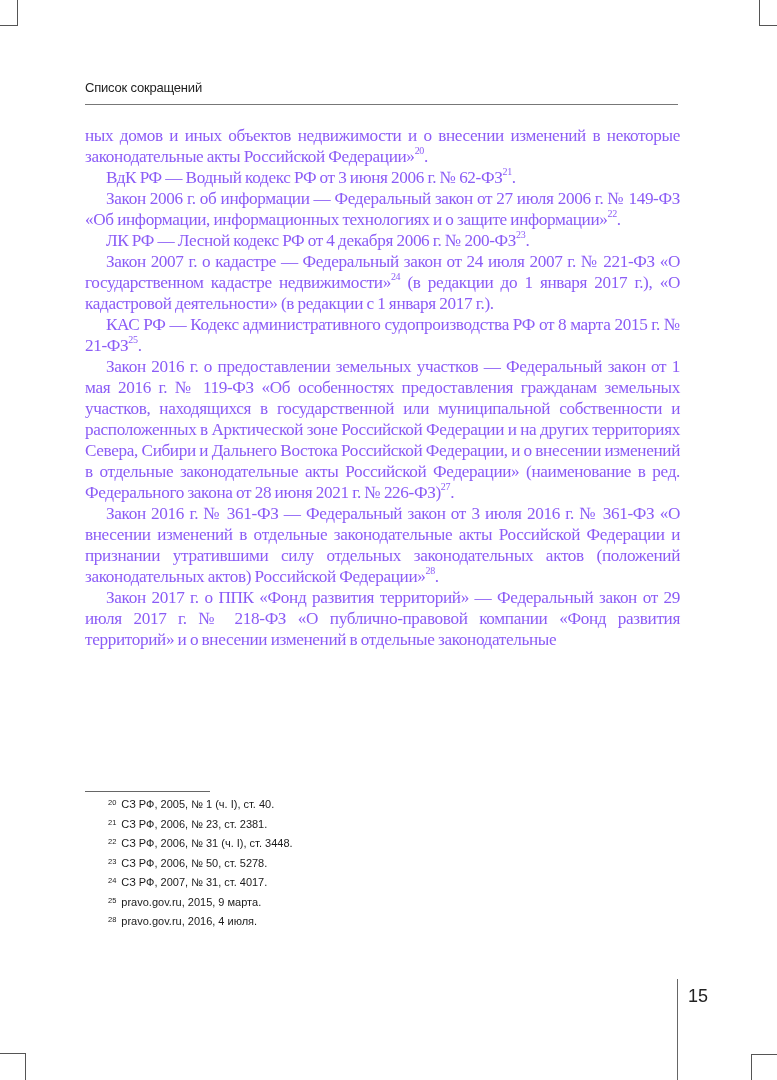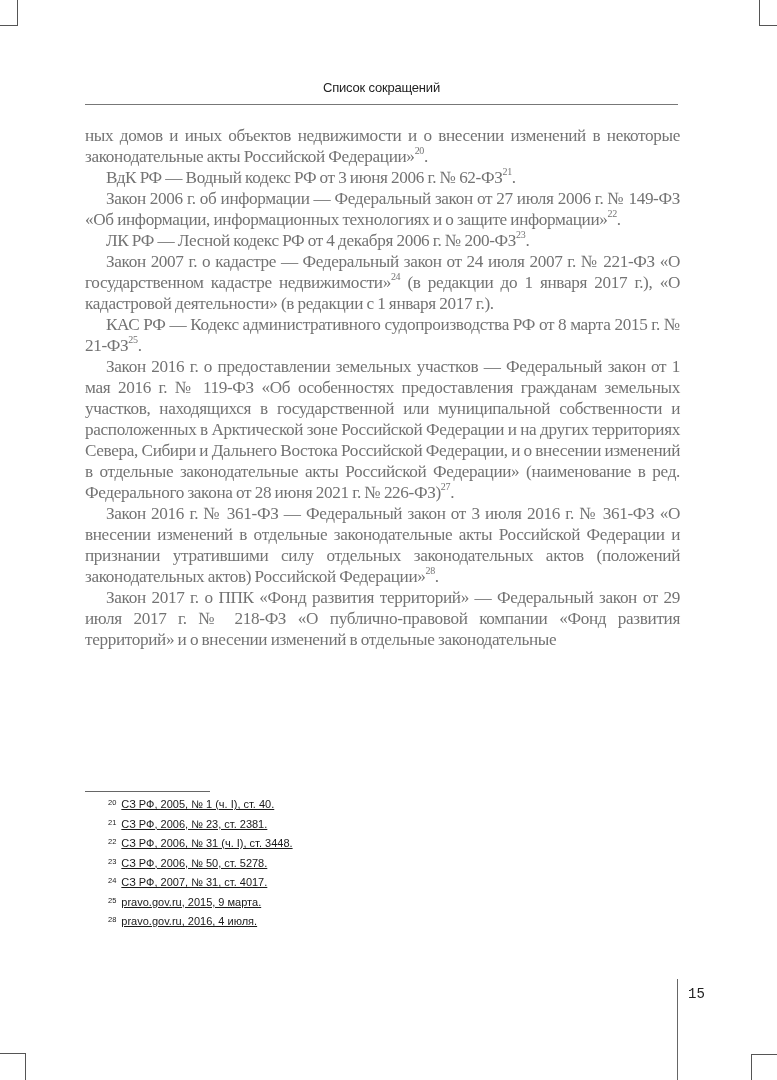--- a/index.html
+++ b/index.html
@@ -23,21 +23,21 @@
     .crop-tl { left: 0; top: 0; width: 17px; height: 25px; border-right-width: 1px; border-bottom-width: 1px; }
     .crop-tr { right: 0; top: 0; width: 17px; height: 25px; border-left-width: 1px; border-bottom-width: 1px; }
     .crop-bl { left: 0; top: 1053px; width: 25px; height: 30px; border-right-width: 1px; border-top-width: 1px; }
     .crop-br { right: 0; top: 1054px; width: 25px; height: 30px; border-left-width: 1px; border-top-width: 1px; }
 
     .running-head {
       position: absolute;
       left: 85px;
       width: 593px;
       top: 80px;
-      text-align: center;
+      text-align: left;
       font-family: "Liberation Sans", sans-serif;
       font-size: 13px;
       letter-spacing: -0.2px;
       color: #222;
     }
     .head-rule {
       position: absolute;
       left: 85px;
       width: 593px;
       top: 104px;
@@ -49,21 +49,21 @@
       left: 85px;
       width: 595px;
       top: 125px;
       font-family: "Liberation Serif", serif;
       font-size: 17.2px;
       line-height: 21px;
       text-align: justify;
       letter-spacing: -0.35px;
       word-spacing: -0.5px;
       hyphens: manual;
-      color: #737373;
+      color: #8b5cf6;
     }
     .body-text p {
       margin: 0;
       text-indent: 21px;
     }
     .body-text p.cont {
       text-indent: 0;
     }
     sup.fnref {
       font-size: 10px;
@@ -85,43 +85,42 @@
       left: 108px;
       top: 794px;
       font-family: "Liberation Sans", sans-serif;
       font-size: 11px;
       line-height: 18.5px;
       color: #1a1a1a;
       letter-spacing: 0px;
     }
     .footnote {
       white-space: nowrap;
-      text-decoration: underline;
     }
     .fn-num {
       font-size: 7.5px;
       vertical-align: 3px;
       margin-right: 5px;
       display: inline-block;
       min-width: 6px;
     }
     .page-rule {
       position: absolute;
       left: 677px;
       top: 979px;
       width: 0;
       height: 101px;
       border-left: 1px solid #666;
     }
     .page-number {
       position: absolute;
       left: 688px;
       top: 986px;
-      font-family: Liberation Mono, monospace;
-      font-size: 14px;
+      font-family: Liberation Sans, sans-serif;
+      font-size: 18px;
       color: #222;
     }
   </style>
 </head>
 <body>
 
 <div class="crop crop-tl"></div>
 <div class="crop crop-tr"></div>
 <div class="crop crop-bl"></div>
 <div class="crop crop-br"></div>

